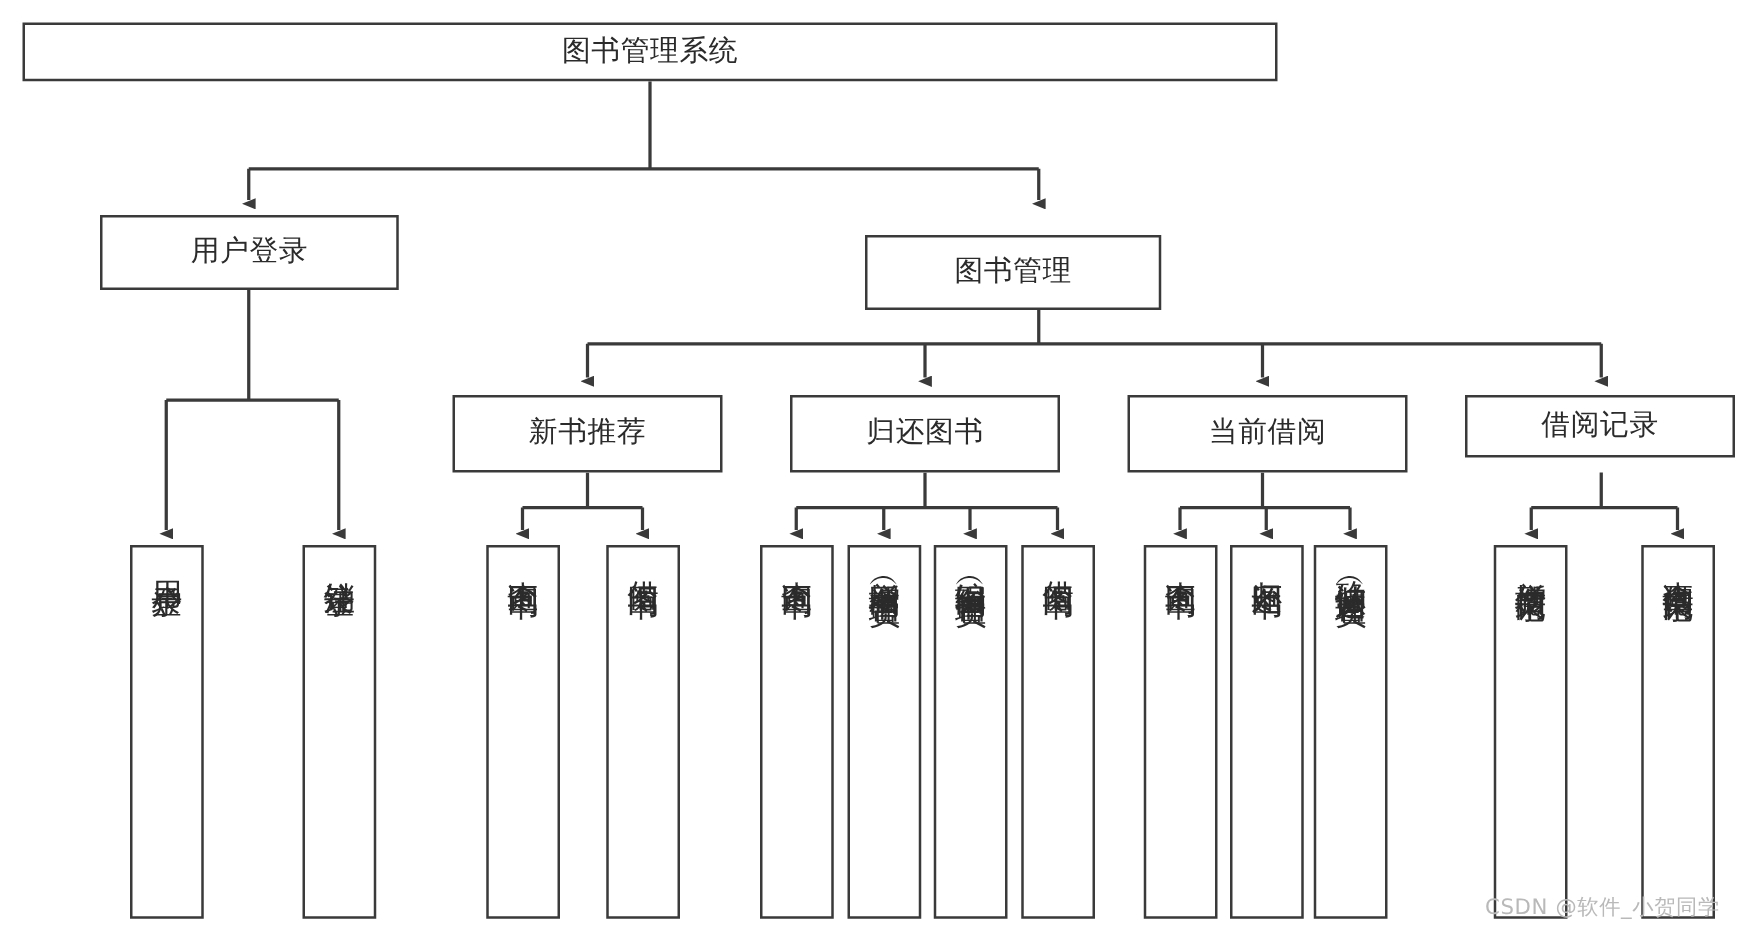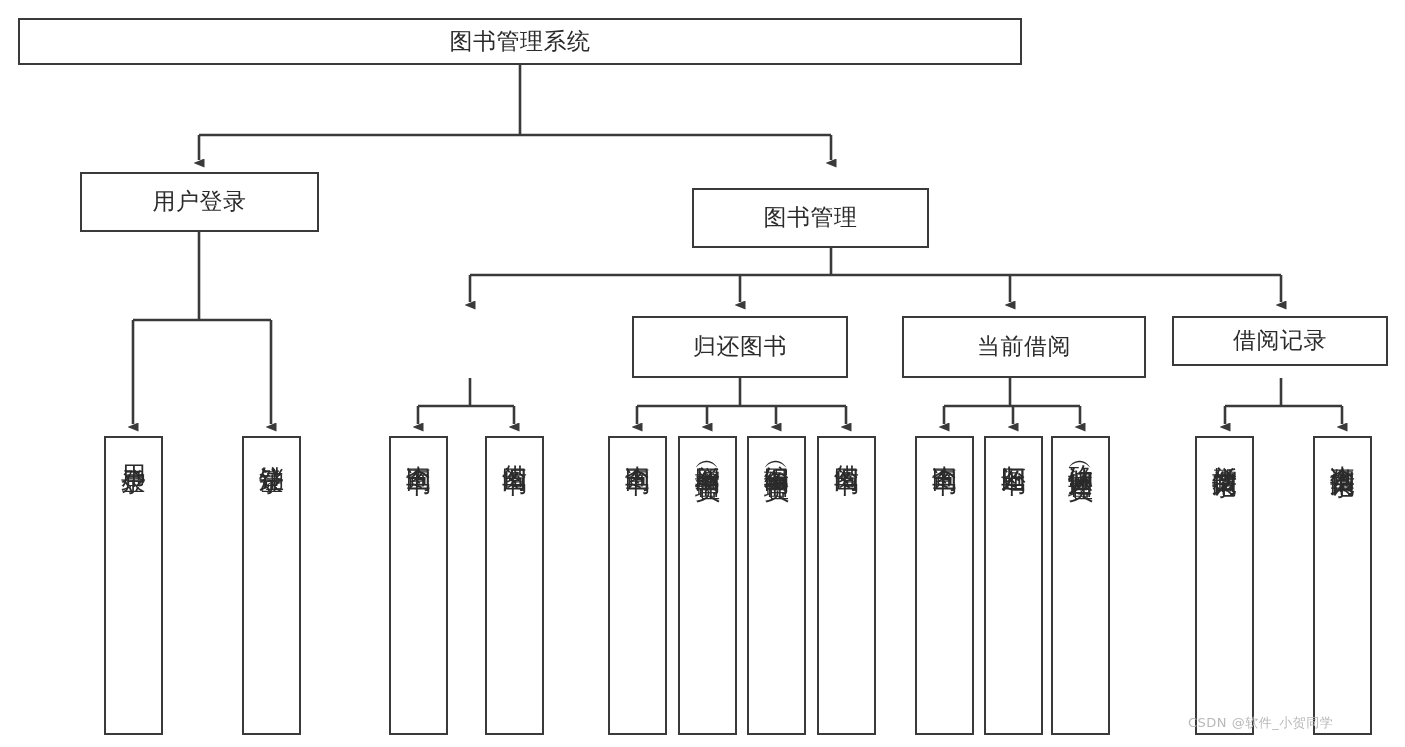--- a/index.html
+++ b/index.html
@@ -57,21 +57,21 @@
     text-orientation: upright;
     font-size: 25px;
     letter-spacing: 2px;
     line-height: 1;
     white-space: normal;
   }
   .watermark {
     position: absolute;
     left: 1188px;
     top: 714px;
-    font-size: 13px;
+    font-size: 17px;
     color: #b9b9b9;
     letter-spacing: 0.5px;
     white-space: nowrap;
     z-index: 3;
   }
 </style>
 </head>
 <body>
 
 <div id="diagram-root">
@@ -130,24 +130,27 @@
     <span class="node-label">图书管理系统</span>
   </div>
 
   <div class="node horizontal" style="left:80px; top:172px; width:239px; height:60px;">
     <span class="node-label">用户登录</span>
   </div>
   <div class="node horizontal" style="left:692px; top:172px; width:237px; height:60px;margin-top:16px;">
     <span class="node-label">图书管理</span>
   </div>
 
+  <div class="node horizontal" style="left:362px; top:316px; width:216px; height:62px;">
+    <span class="node-label">新书推荐</span>
+  </div>
   <div class="node horizontal" style="left:632px; top:316px; width:216px; height:62px;">
     <span class="node-label">归还图书</span>
   </div>
-  <div class="node horizontal" style="left:902px; top:316px; width:244px; height:62px;">
+  <div class="node horizontal" style="left:902px; top:316px; width:224px; height:62px;">
     <span class="node-label">当前借阅</span>
   </div>
   <div class="node horizontal" style="left:1172px; top:316px; width:216px; height:50px;">
     <span class="node-label">借阅记录</span>
   </div>
 
   <div class="node vertical" style="left:104px; top:436px; width:59px; height:299px;">
     <span class="node-label">用户登录</span>
   </div>
   <div class="node vertical" style="left:242px; top:436px; width:59px; height:299px;">

